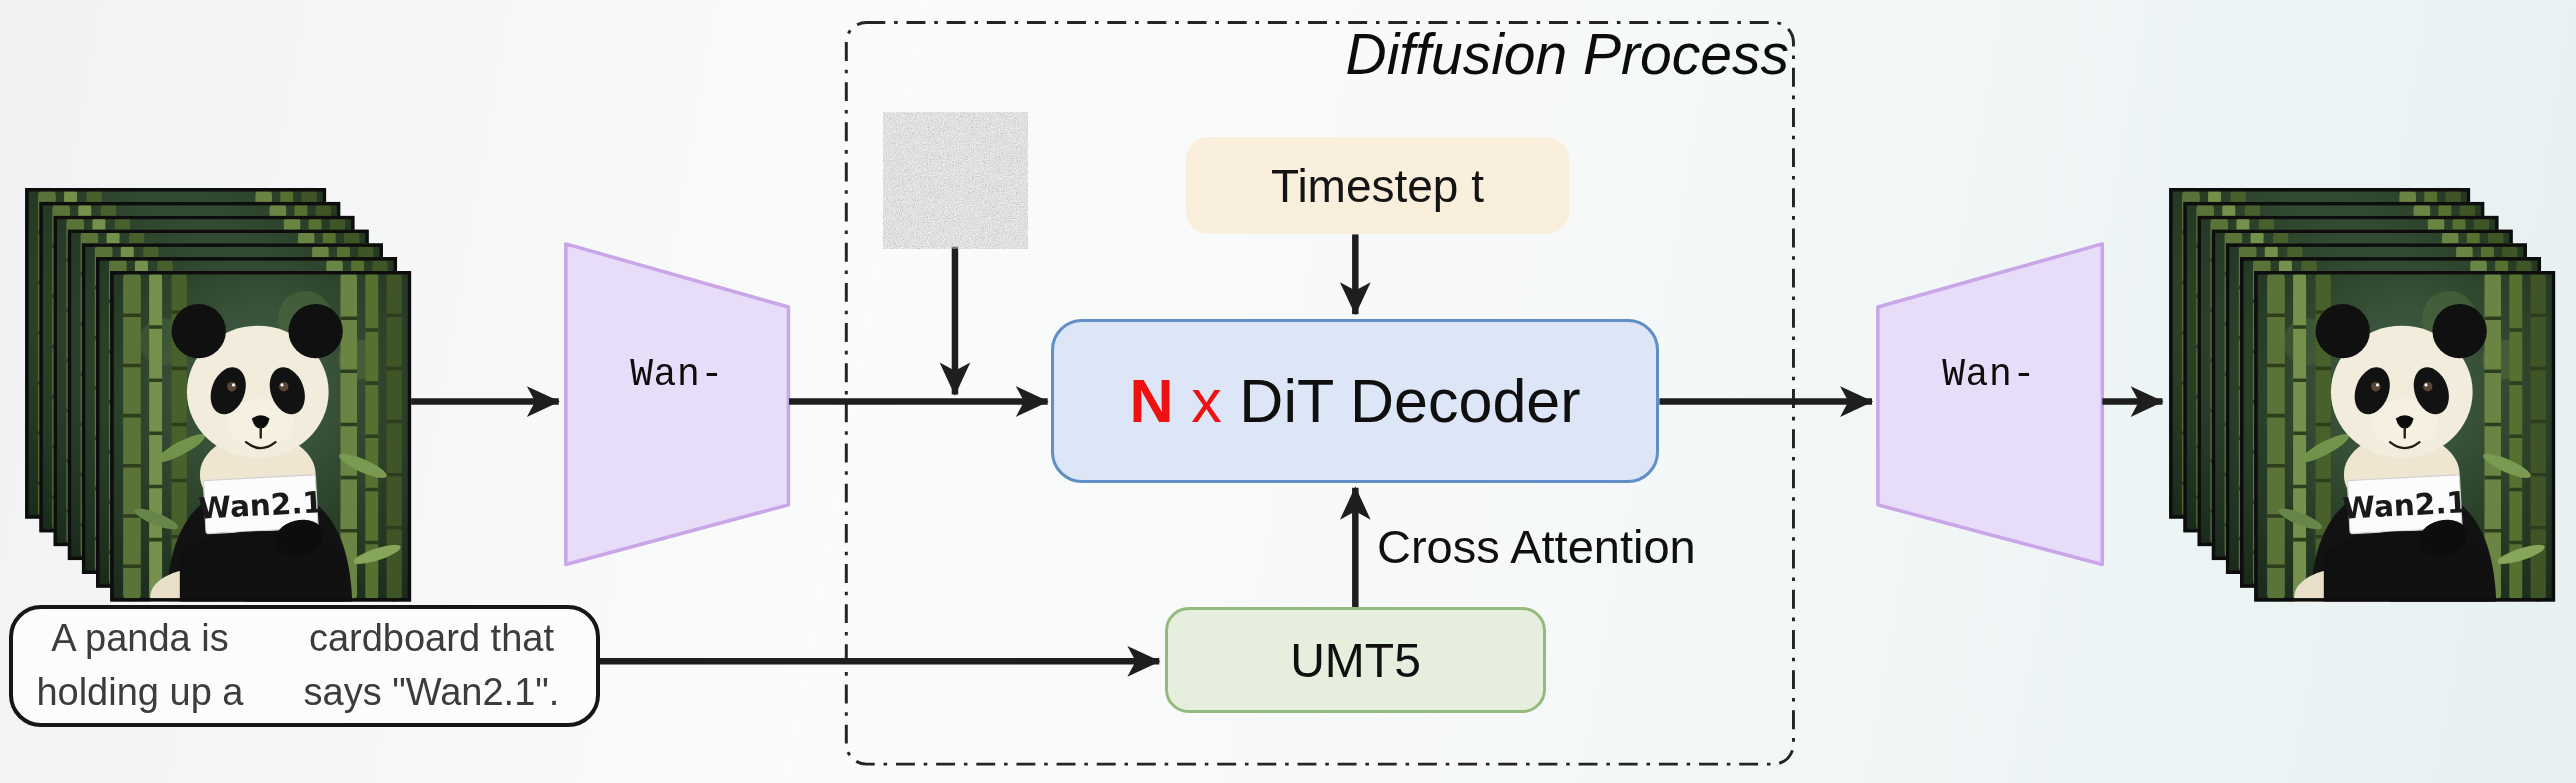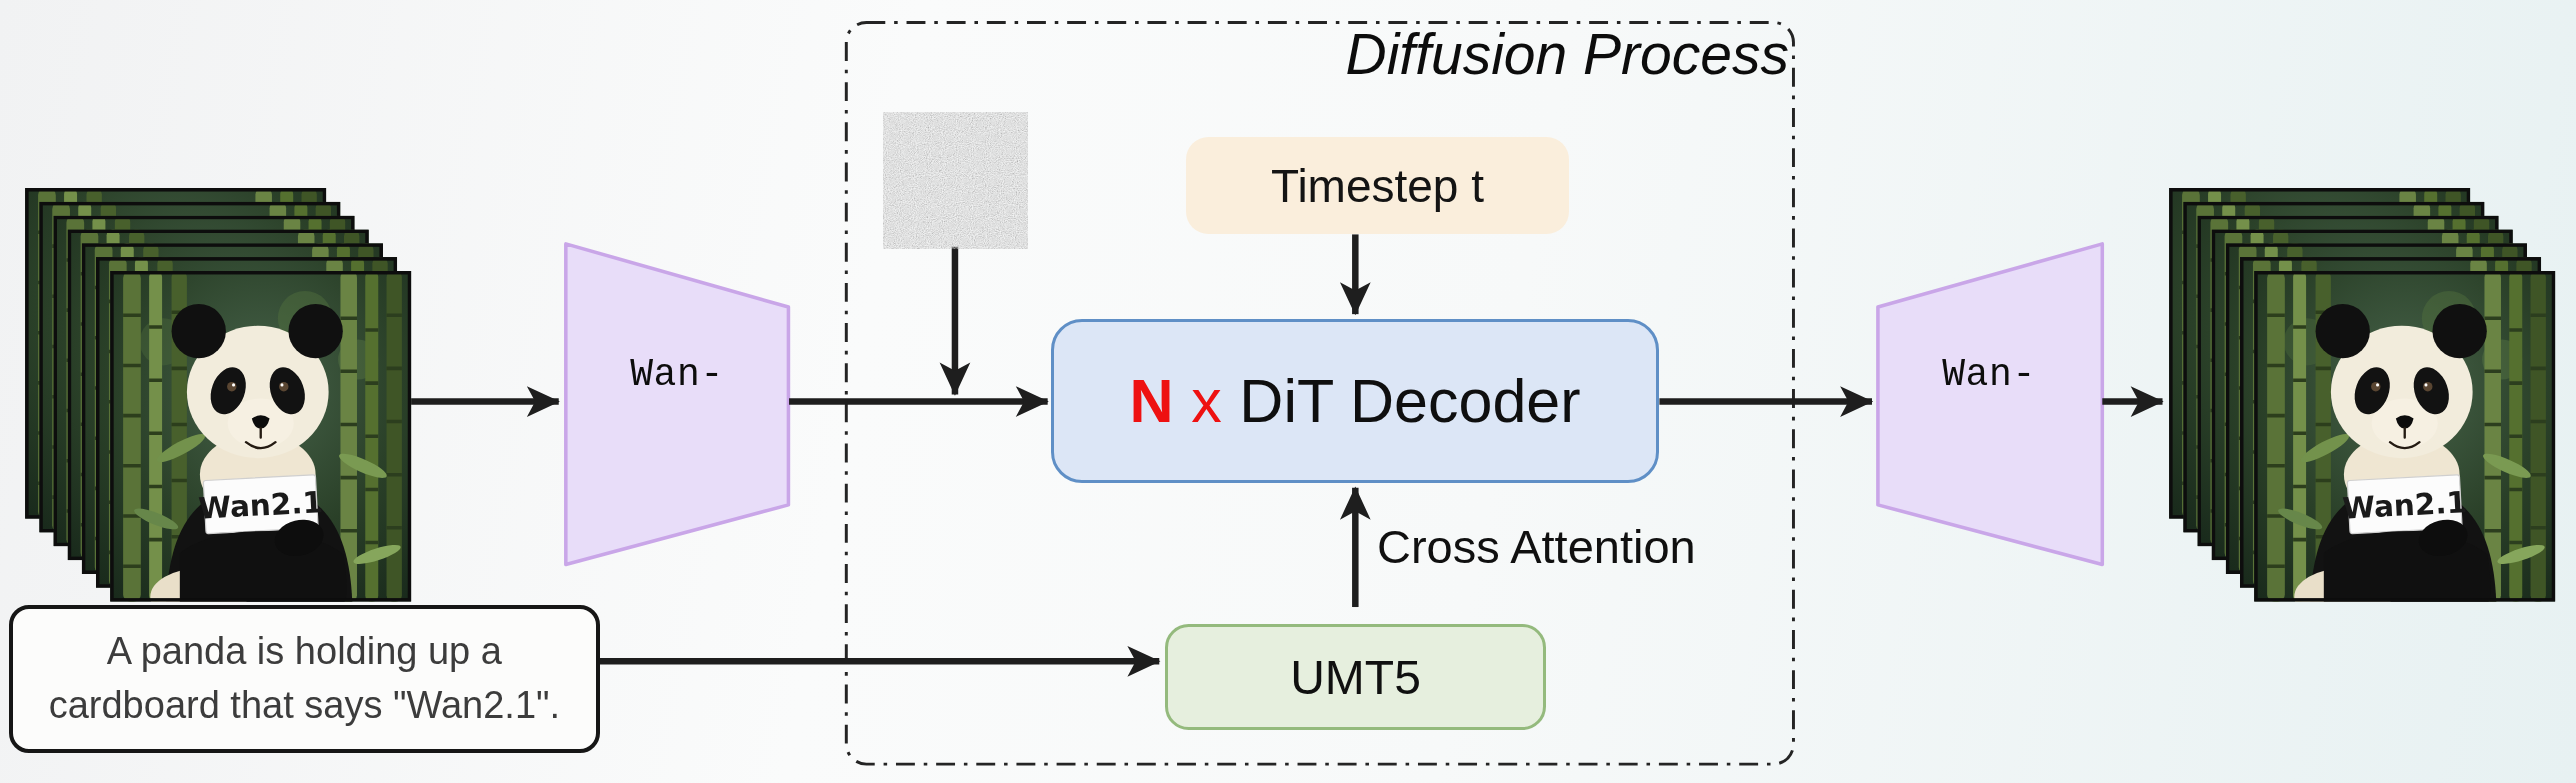--- a/index.html
+++ b/index.html
@@ -19,28 +19,28 @@
     font-size:46px;color:#141414;margin-left:24px;
   }
   #dit-box{
     left:1051px;top:319px;width:608px;height:164px;
     background:#dce6f6;border:3.5px solid #5f8fc6;border-radius:31px;
     font-size:61px;color:#0f0f0f;
   }
   #dit-box .red-n{color:#ee1111;font-weight:700;margin-right:17.7px;}
   #dit-box .red-x{color:#ee1111;font-weight:400;margin-right:17.7px;}
   #umt5-box{
-    left:1165px;top:624px;width:381px;height:106px;
+    left:1165px;top:607px;width:381px;height:106px;
     background:#e6efde;border:3.5px solid #94ba7d;border-radius:23.6px;
     font-size:48px;color:#101010;
   }
   #prompt-box{
-    left:8.9px;top:605px;width:591px;height:148px;
-    background:#fcfcfb;border:4.7px solid #161616;border-radius:20px;
-    flex-direction:column;
+    left:8.9px;top:605px;width:591px;height:122px;
+    background:#fcfcfb;border:4.7px solid #161616;border-radius:32px;
+    flex-direction:row;
     font-size:38px;line-height:1.42;color:#3c3c3c;
     text-align:center;z-index:2;
   }
   #title{
     position:absolute;left:1063px;top:21px;width:726px;
     text-align:right;font-size:57px;font-style:italic;color:#0c0c0c;z-index:2;
   }
   #cross-attention-label{
     position:absolute;left:1377px;top:519px;
     font-size:47px;color:#101010;z-index:2;white-space:nowrap;

